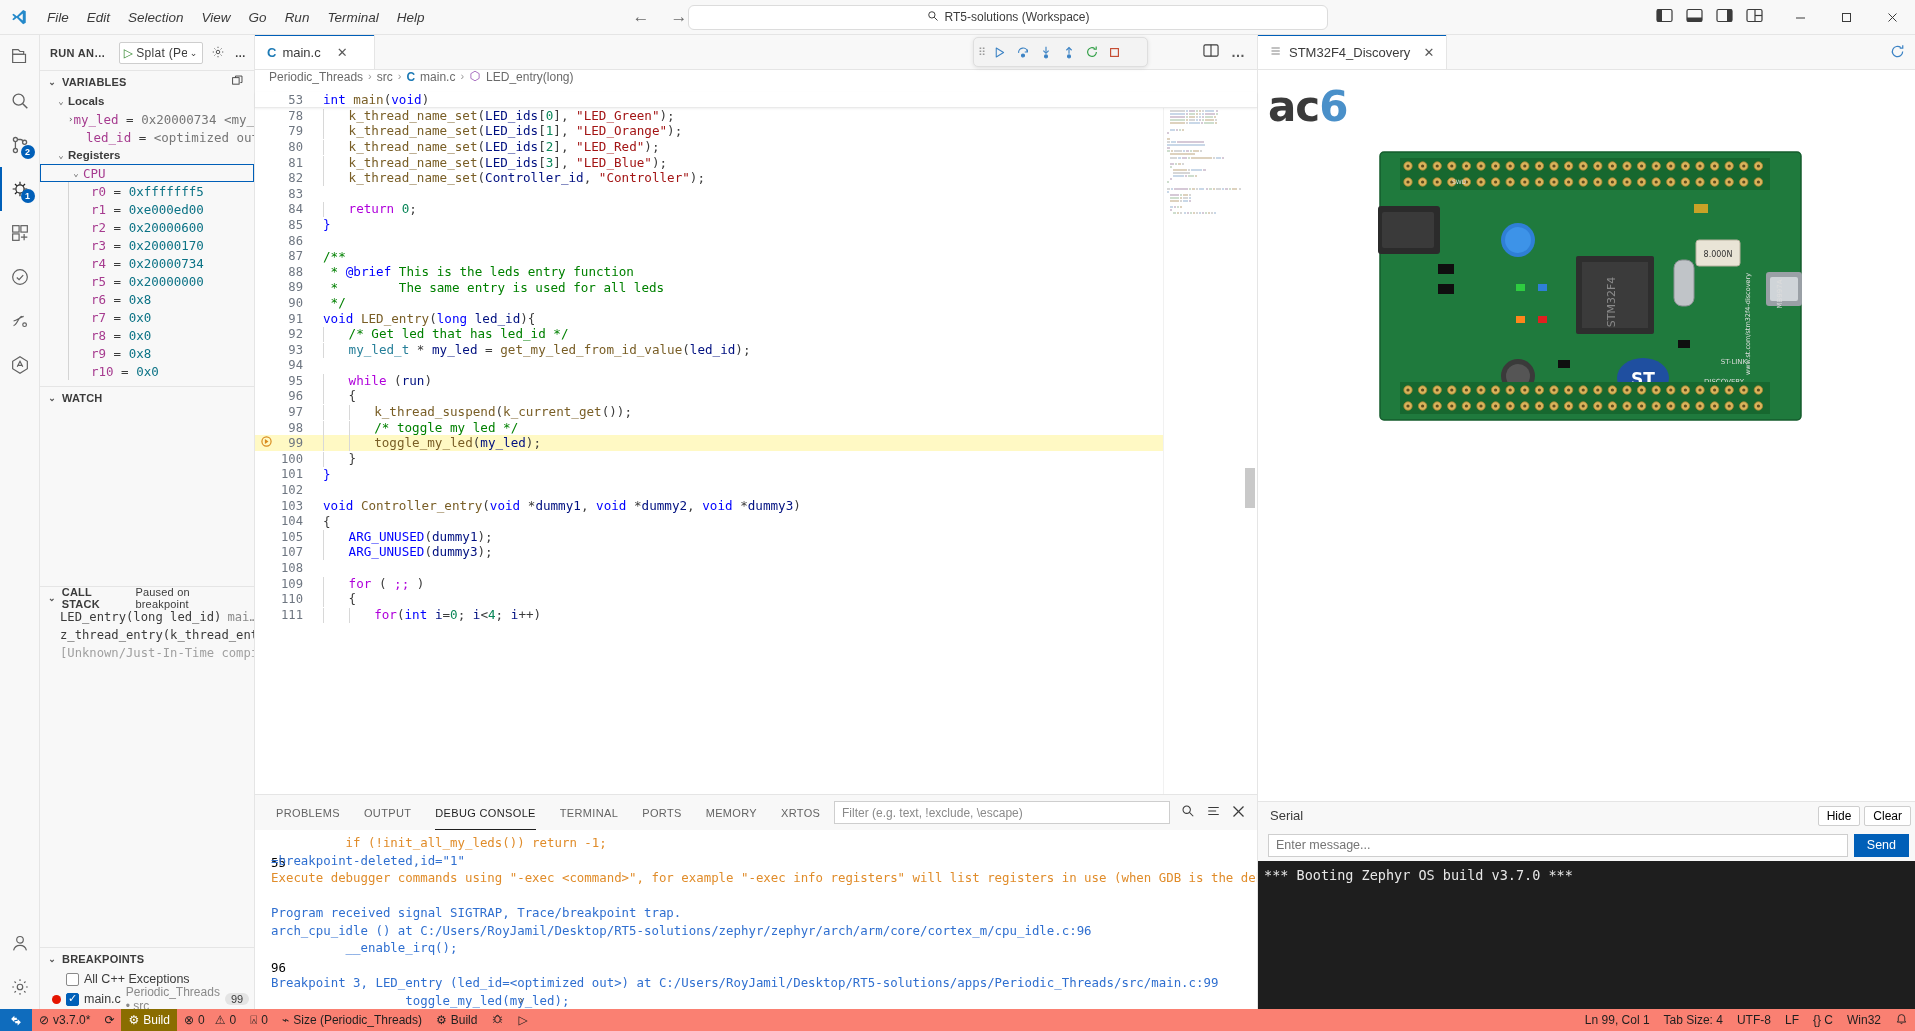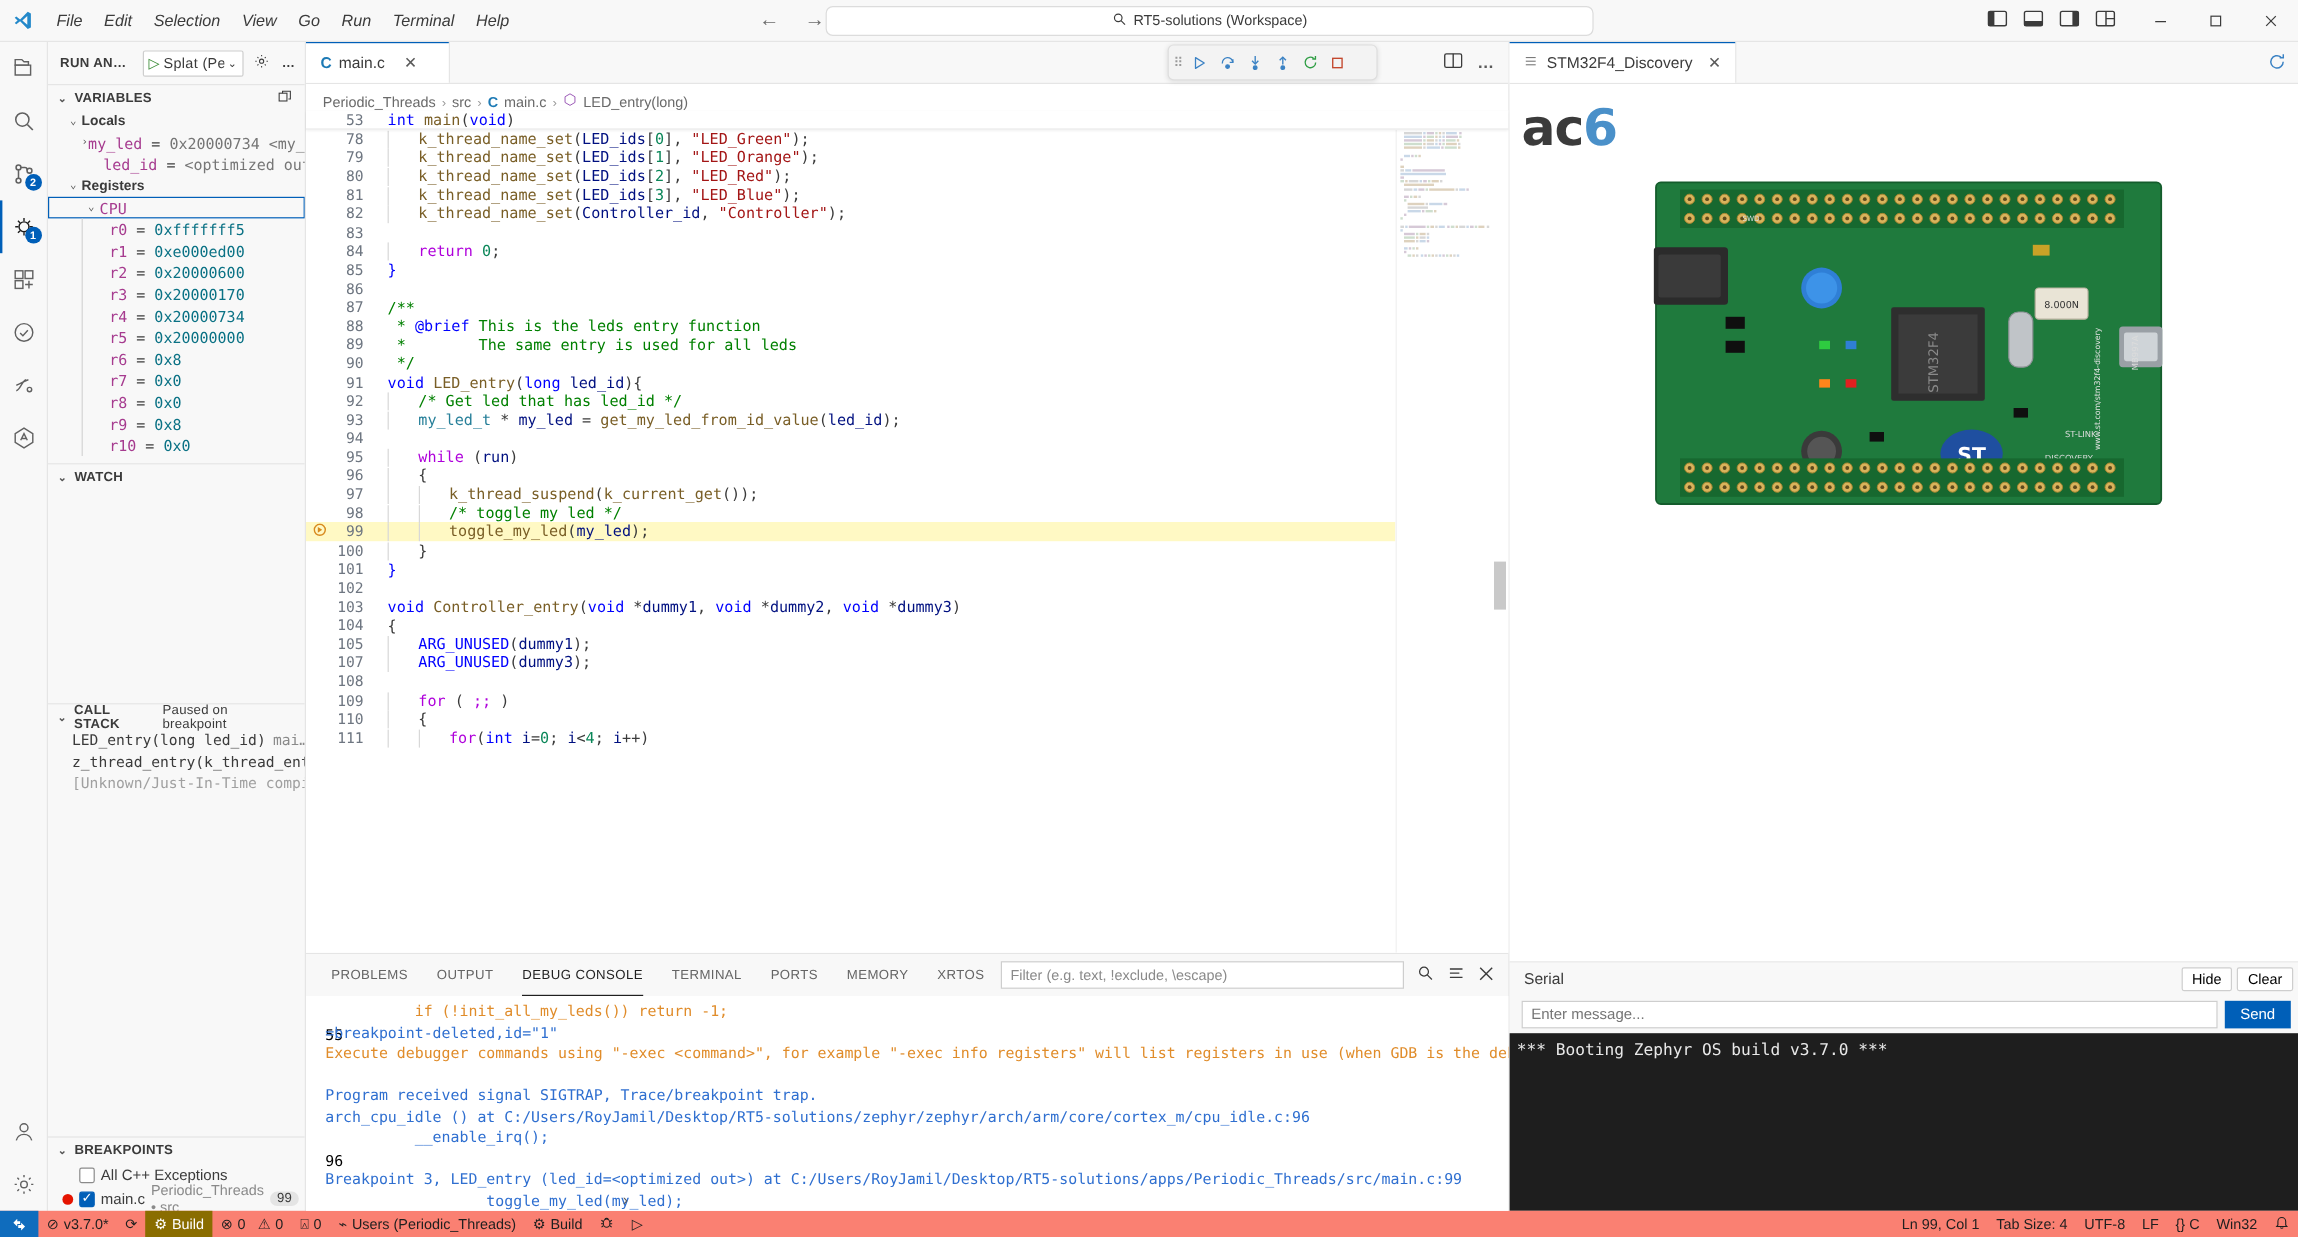--- a/index.html
+++ b/index.html
@@ -120,21 +120,21 @@
   .debug-toolbar {
     position:absolute; left:718px; top:2px; height:30px; width:175px;
     background:#f3f3f3; border:1px solid #dedede; border-radius:5px;
     display:flex; align-items:center; gap:2px; padding-left:4px;
     box-shadow:0 1px 4px rgba(0,0,0,.10); z-index:20;
   }
   .dt-grip { color:#9a9a9a; font-size:11px; letter-spacing:-2px; padding-right:3px; }
   .dt-btn { width:21px; height:22px; display:flex; align-items:center; justify-content:center; border-radius:3px; }
 
   .breadcrumb {
-    height:22px; display:flex; align-items:flex-end; gap:5px; padding-left:14px;
+    height:22px; display:flex; align-items:flex-start; gap:5px; padding-left:14px;
     font-size:12px; color:#6a6a6a; background:#fff;
   }
   .bc-sep { color:#9a9a9a; font-size:11px; }
   .bc-c { color:#1d7ab5; font-weight:700; }
   .bc-fn { color:#6a6a6a; }
 
   .sticky-line {
     height:16px; background:#fff; display:flex; align-items:center;
     font-family:"DejaVu Sans Mono","Liberation Mono",monospace; font-size:12.6px;
     border-bottom:1px solid #eaeaea; box-shadow:0 1px 2px rgba(0,0,0,.06); z-index:5;
@@ -1158,21 +1158,21 @@
       <span>0</span>
       <span style="margin-left:6px;">⚠</span>
       <span>0</span>
     </div>
     <div class="sb-item">
       <span>⍓</span>
       <span>0</span>
     </div>
     <div class="sb-item">
       <span>⌁</span>
-      <span>Users (Periodic_Threads)</span>
+      <span>Size (Periodic_Threads)</span>
     </div>
     <div class="sb-item">
       <span>⚙</span>
       <span>Build</span>
     </div>
     <div class="sb-item">
       <span>
         <svg width="13" height="13" viewBox="0 0 16 16" fill="none" stroke="#1f1f1f" stroke-width="1.1">
             <ellipse cx="8" cy="9" rx="3.4" ry="4.2"></ellipse>
             <path d="M4.6 7.2L2.6 6M4.6 9.5H2.3M4.6 11.6L2.8 13M11.4 7.2l2-1.2M11.4 9.5h2.3M11.4 11.6l1.8 1.4M6.2 5.2a2 2 0 013.6 0"></path>

